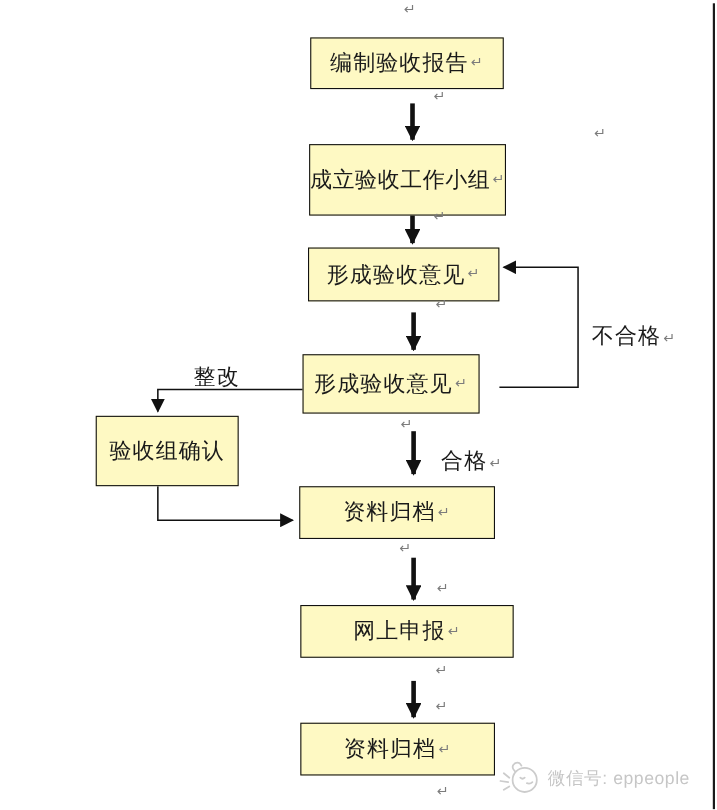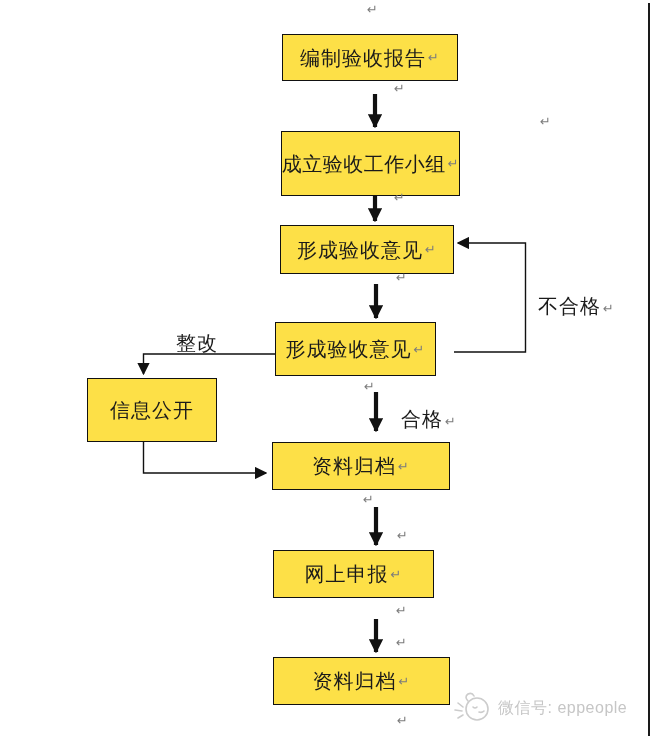--- a/index.html
+++ b/index.html
@@ -8,21 +8,21 @@
     width:652px;height:736px;
     background:#ffffff;
     overflow:hidden;
     font-family:"Liberation Serif","DejaVu Serif",serif;
     color:#1a1a1a;
   }
   #lines{position:absolute;left:0;top:0;pointer-events:none;}
   .box{
     position:absolute;
     border:1.5px solid #111111;
-    background:#fde047;
+    background:#fef9c3;
     display:flex;
     align-items:center;
     justify-content:center;
     font-size:20px;
     letter-spacing:1px;
     line-height:1;
     box-sizing:border-box;
     white-space:nowrap;
   }
   .box .stack{display:flex;flex-direction:column;align-items:center;gap:7px;}
@@ -101,30 +101,30 @@
       <span class="pm inline-pm">↵</span>
   </div>
 
   <div class="box" style="left:275px;top:322px;width:161px;height:54px">
     <span>形成验收意见</span>
       <span class="pm inline-pm">↵</span>
   </div>
 
   <div class="box" style="left:87px;top:378px;width:130px;height:64px">
     <span class="stack">
-      <span>信息公开</span>
+      <span>验收组确认</span>
     </span>
   </div>
 
   <div class="box" style="left:272px;top:442px;width:178px;height:48px">
     <span>资料归档</span>
       <span class="pm inline-pm">↵</span>
   </div>
 
-  <div class="box" style="left:273px;top:550px;width:161px;height:48px">
+  <div class="box" style="left:273px;top:550px;width:194px;height:48px">
     <span>网上申报</span>
       <span class="pm inline-pm">↵</span>
   </div>
 
   <div class="box" style="left:273px;top:657px;width:177px;height:48px">
     <span>资料归档</span>
       <span class="pm inline-pm">↵</span>
   </div>
 
   <div class="edge-label" style="left:176px;top:333px">

